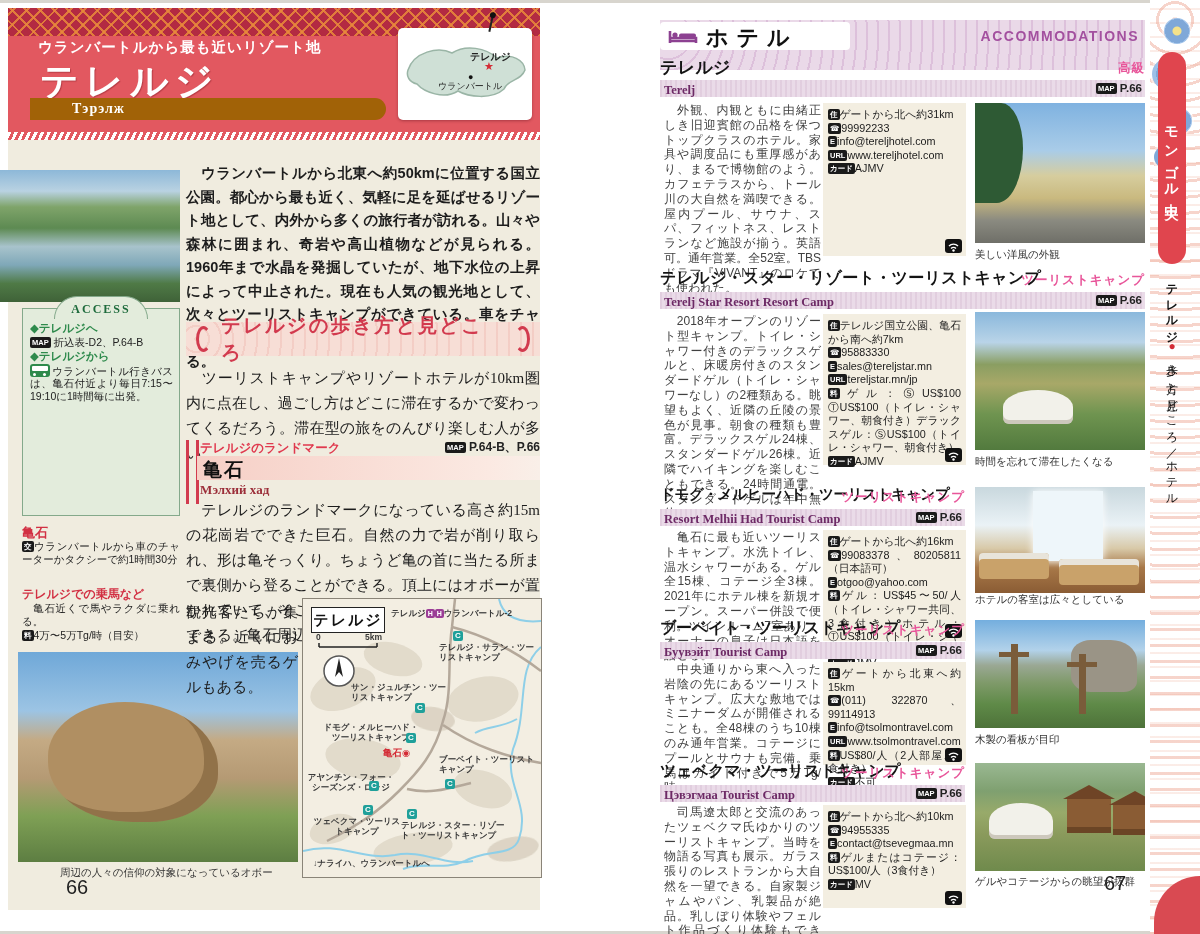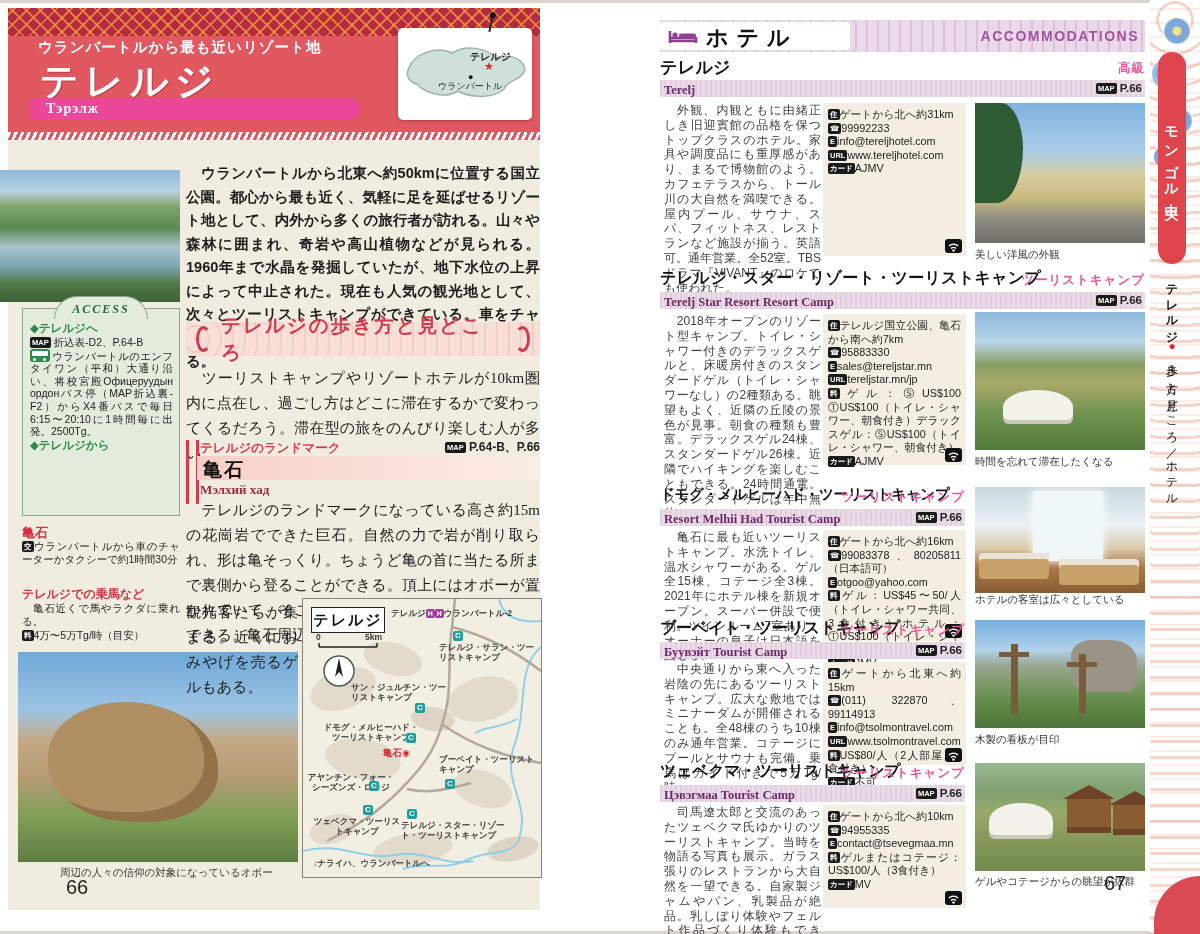--- a/index.html
+++ b/index.html
@@ -9,39 +9,39 @@
   .edge{left:0;width:1200px;height:3px;background:#d8d5ce;}
   
   .page-left{left:8px;top:8px;width:532px;height:902px;background:#f0ecdf;}
   
   .banner{left:8px;top:8px;width:532px;height:124px;background:#e25860;}
   .banner-top{left:0;top:0;width:532px;height:28px;background:#b32a42;
     background-image:repeating-linear-gradient(45deg,rgba(232,137,59,.85) 0 2px,transparent 2px 10px),
                      repeating-linear-gradient(-45deg,rgba(232,137,59,.85) 0 2px,transparent 2px 10px);}
   .banner-tagline{left:38px;top:38px;color:#fff;font-size:14.5px;font-weight:bold;letter-spacing:1px;}
   .banner-title{left:40px;top:56px;color:#fff;font-size:38px;font-weight:bold;letter-spacing:6px;text-shadow:1px 1px 1px rgba(120,20,30,.4);}
-  .banner-pill{left:30px;top:98px;width:330px;height:22px;background:#ec4899;border-radius:0 11px 11px 0;}
+  .banner-pill{left:30px;top:98px;width:330px;height:22px;background:#a16207;border-radius:0 11px 11px 0;padding-left:26px;}
   .banner-pill span{margin-left:16px;color:#fff;font-weight:bold;font-size:14px;line-height:22px;font-family:"Liberation Serif","DejaVu Serif",serif;letter-spacing:1px;}
   .hatch{left:8px;top:132px;width:532px;height:8px;
     background:repeating-linear-gradient(115deg,#fff 0 3px,#e25860 3px 6px);}
   .inset{left:398px;top:28px;width:134px;height:92px;background:#fff;border-radius:5px;box-shadow:0 1px 3px rgba(100,20,30,.45);}
   .inset svg{position:absolute;left:4px;top:12px;}
   .inset-pin{left:92px;top:-12px;width:2px;height:16px;background:#222;transform:rotate(12deg);}
   .inset-pin::after{content:"";position:absolute;left:-2px;top:-4px;width:6px;height:6px;border-radius:50%;background:#111;}
   .inset-place{left:72px;top:22px;font-size:10px;font-weight:bold;color:#222;}
   .inset-star{left:86px;top:32px;color:#d42b35;font-size:11px;}
   .inset-dot{left:70px;top:44px;color:#111;font-size:9px;}
   .inset-capital{left:40px;top:52px;font-size:9px;color:#222;}
   
   .photo-river{left:0;top:170px;width:180px;height:132px;
     background:linear-gradient(180deg,#8db8d8 0%,#b9d2e2 16%,#7fa46a 28%,#5d8a52 44%,#a8c3cc 58%,#7fa8b8 72%,#4f7a46 86%,#3f6238 100%);}
   .access-box{left:22px;top:308px;width:156px;height:206px;background:#e3ecdc;border:1.5px solid #84a98b;}
   .access-tab{top:-13px;left:50%;transform:translateX(-50%);width:92px;height:22px;background:#e3ecdc;
     border:1.5px solid #84a98b;border-bottom:none;border-radius:46px 46px 0 0;text-align:center;
-    font-family:"Liberation Serif","DejaVu Serif",serif;font-style:italic;font-weight:bold;font-size:12px;
+    font-family:"Liberation Serif","DejaVu Serif",serif;font-weight:bold;font-size:12px;
     color:#1e6b3c;letter-spacing:2px;line-height:24px;}
   .access-body{padding:12px 6px 4px 7px;font-size:10.5px;line-height:12.6px;color:#222;text-align:justify;}
   .green-h{color:#2e8a4c;font-weight:bold;font-size:11.5px;line-height:15px;}
   .mini-icon{display:inline-block;background:#1a1a1a;color:#fff;font-size:7.5px;font-weight:bold;
     line-height:11px;padding:0 2px;border-radius:2px;vertical-align:1px;letter-spacing:0;}
   .bus-icon{display:inline-block;width:20px;height:13px;background:#2e8a4c;border-radius:3px;position:relative;vertical-align:-2px;margin-right:2px;}
   .bus-icon::before{content:"";position:absolute;left:2px;top:2px;width:16px;height:5px;background:#fff;border-radius:1px;}
   .bus-icon::after{content:"";position:absolute;left:3px;bottom:1px;width:3px;height:3px;background:#fff;border-radius:50%;box-shadow:10px 0 0 #fff;}
   .side-red-title{color:#d23043;font-weight:bold;font-size:13px;}
   .side-block{left:22px;width:158px;font-size:10.5px;line-height:13.5px;color:#222;text-align:justify;}
@@ -74,21 +74,21 @@
   .tmap{left:302px;top:598px;width:238px;height:278px;background:#f3eee2;border:1px solid #8a8478;}
   .tmap-label{position:absolute;font-size:8.5px;font-weight:bold;color:#3a3a3a;line-height:9.5px;}
   .c-badge{display:inline-block;width:10px;height:10px;background:#1fa09a;color:#fff;font-size:8px;font-weight:bold;
     text-align:center;line-height:10px;border-radius:2px;}
   .h-badge{display:inline-block;width:9px;height:9px;background:#9b3d96;color:#fff;font-size:7px;font-weight:bold;
     text-align:center;line-height:9px;border-radius:2px;}
   .tmap-titlebox{left:8px;top:8px;width:72px;height:24px;background:#fff;border:1.5px solid #222;
     text-align:center;font-size:15px;font-weight:bold;letter-spacing:2px;line-height:24px;color:#111;}
   .kame{color:#d42b35;font-size:9.5px;font-weight:bold;}
   
-  .hotel-band{left:660px;top:20px;width:485px;height:32px;background:#ead9e8;
+  .hotel-band{left:660px;top:20px;width:485px;height:50px;background:#ead9e8;
     background-image:repeating-radial-gradient(circle at 8px 16px,rgba(160,80,158,.18) 0 2px,transparent 2px 11px);}
   .hotel-white{left:0;top:2px;width:190px;height:28px;background:#fff;border-radius:4px;}
   .hotel-title{left:46px;top:3px;font-size:22px;font-weight:bold;letter-spacing:8px;color:#111;}
   .hotel-eng{right:6px;top:8px;color:#a3509f;font-size:14px;font-weight:bold;letter-spacing:1.5px;position:absolute;}
   .listing{position:absolute;left:660px;width:485px;}
   .l-head{position:relative;height:22px;}
   .l-title{font-size:17px;font-weight:bold;color:#141414;letter-spacing:.3px;}
   .narrow .l-title{font-size:14.5px;letter-spacing:-.3px;}
   .l-tag{position:absolute;right:0;top:4px;color:#e8569a;font-size:12.5px;font-weight:bold;letter-spacing:1px;}
   .l-band{position:relative;margin-top:2px;height:17px;background:#eadbe8;
@@ -157,22 +157,22 @@
 
 <div class="abs photo-river"></div>
 
 <div class="abs intro">　ウランバートルから北東へ約50kmに位置する国立公園。都心から最も近く、気軽に足を延ばせるリゾート地として、内外から多くの旅行者が訪れる。山々や森林に囲まれ、奇岩や高山植物などが見られる。1960年まで水晶を発掘していたが、地下水位の上昇によって中止された。現在も人気の観光地として、次々とツーリストキャンプができている。車をチャーターすれば、ウランバートルからの日帰りもできる。</div>
 
 <div class="abs access-box">
   <div class="abs access-tab">ACCESS</div>
   <div class="access-body">
     <div class="green-h">◆テレルジへ</div>
     <div><span class="mini-icon">MAP</span> <span>折込表-D2、P.64-B</span></div>
-    <div><span class="bus-icon"></span><span>ウランバートルのエンフタイワン（平和）大通り沿い、将校宮殿Офицеруудын ордонバス停（MAP折込裏-F2）からX4番バスで毎日6:15〜20:10に1時間毎に出発。2500Tg。</span></div>
     <div class="green-h">◆テレルジから</div>
+    <div><span class="bus-icon"></span><span>ウランバートル行きバスは、亀石付近より毎日7:15〜19:10に1時間毎に出発。</span></div>
   </div>
 </div>
 
 <div class="abs side-block" style="top:526px">
   <div class="side-red-title">亀石</div>
   <div><span class="mini-icon">交</span><span>ウランバートルから車のチャーターかタクシーで約1時間30分</span></div>
 </div>
 
 <div class="abs side-block" style="top:588px">
   <div class="side-red-title" style="font-size:12px">テレルジでの乗馬など</div>

